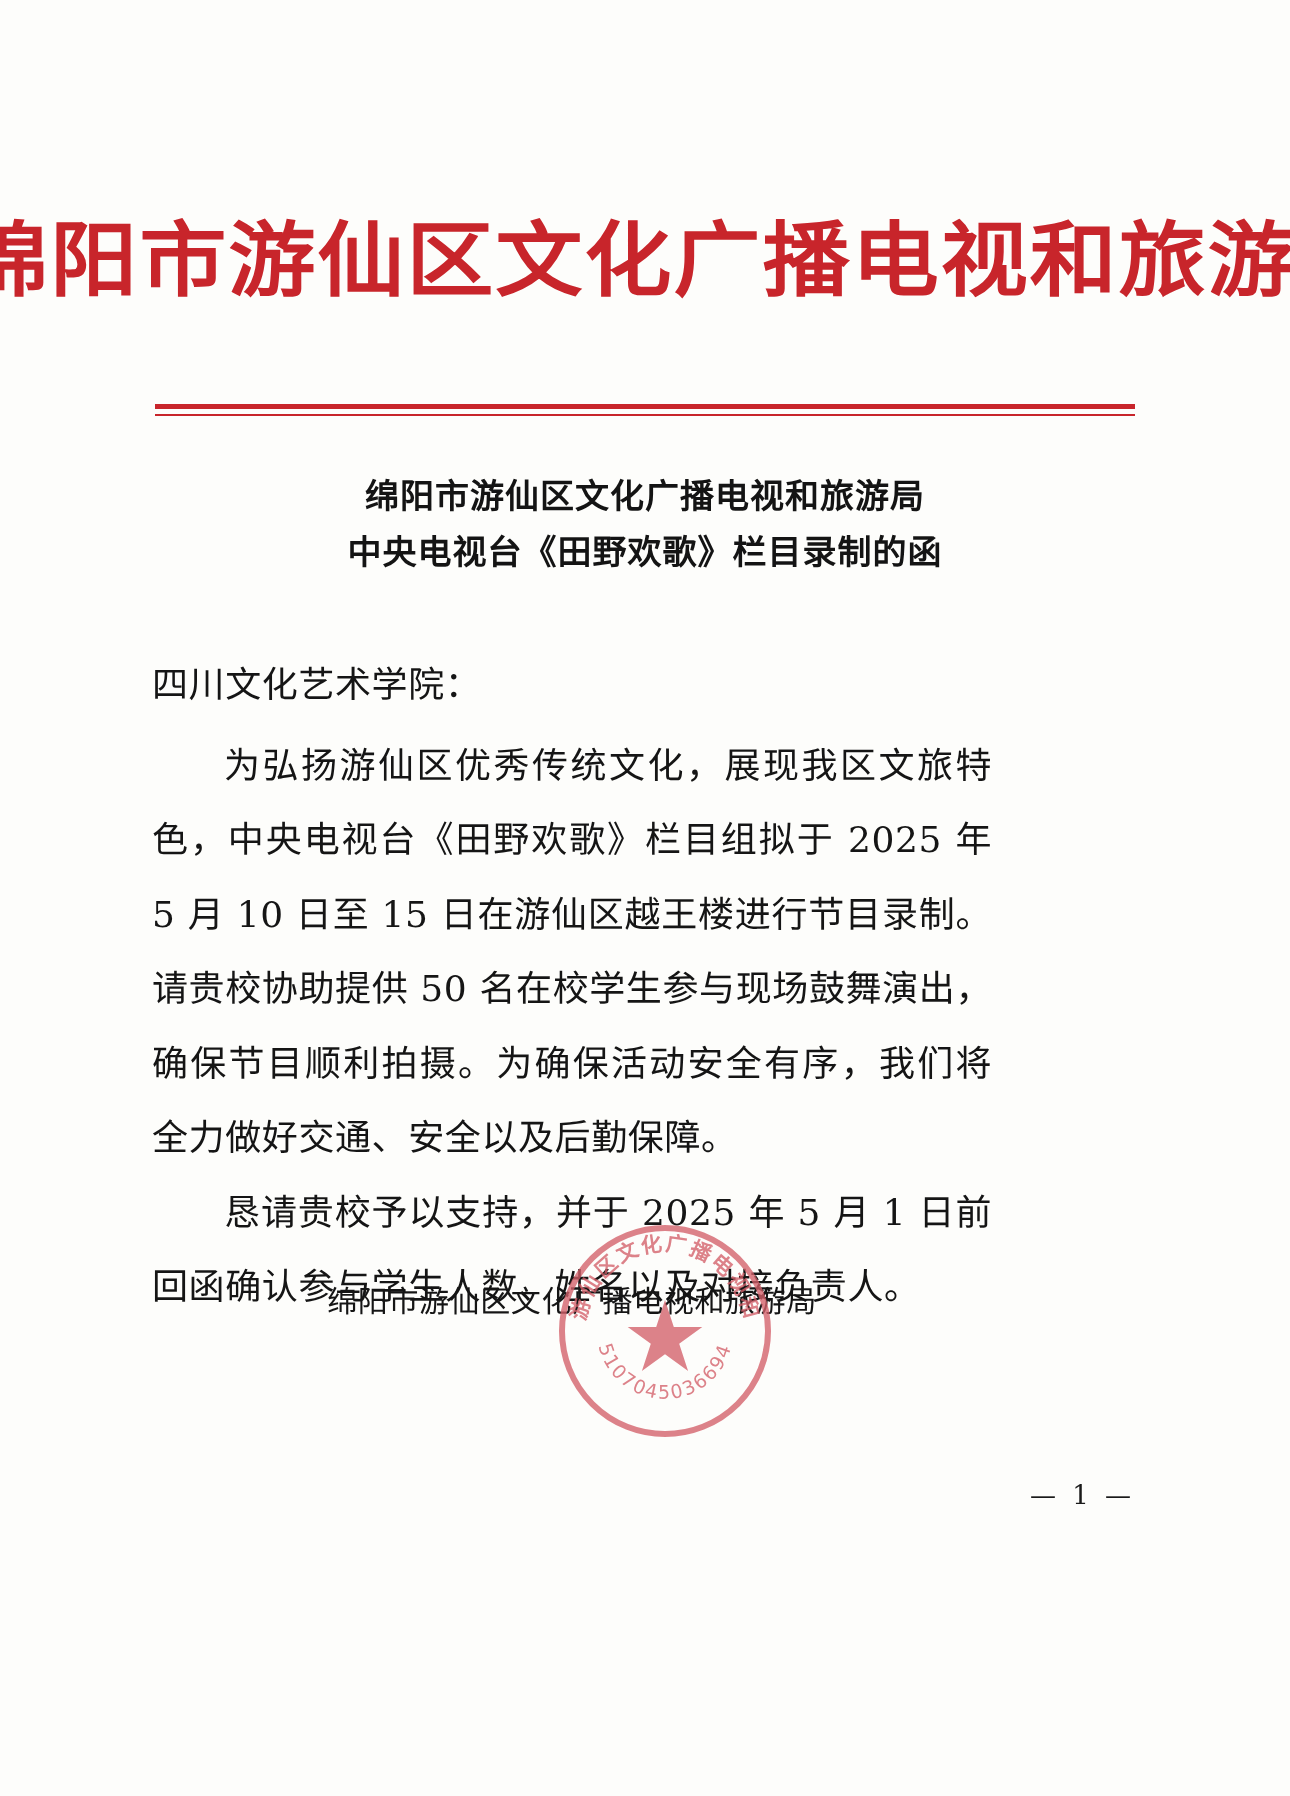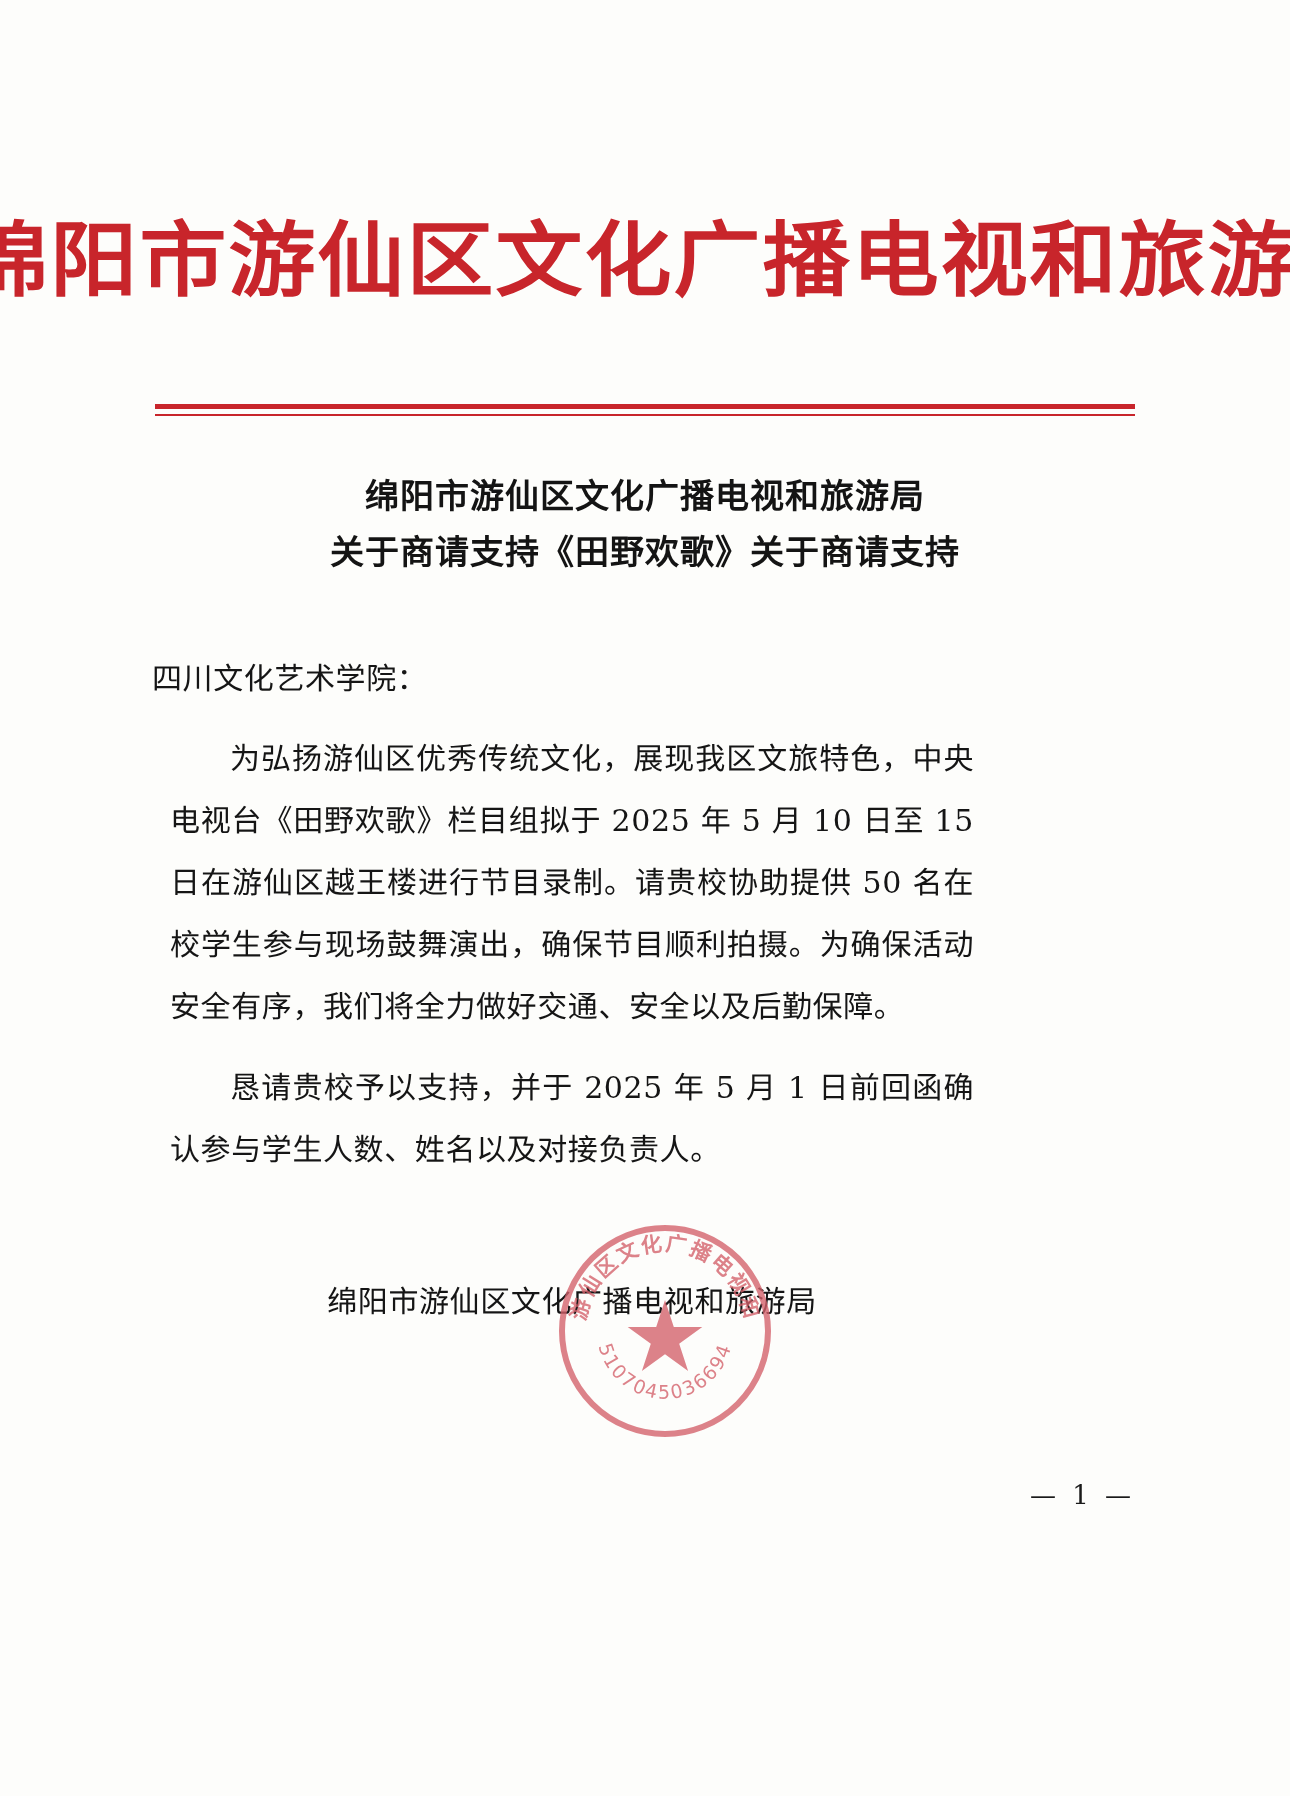--- a/index.html
+++ b/index.html
@@ -82,30 +82,30 @@
     display: block;
     white-space: nowrap;
   }
 
   
   .body-block {
     position: absolute;
     left: 152px;
     top: 648px;
     width: 840px;
-    font-size: 30px;
+    font-size: 36px;
     line-height: 2.07;
     letter-spacing: 0.6px;
     color: #151515;
   }
   .salutation {
     margin: 0 0 6px 0;
   }
   .para {
-    margin: 18px;
+    margin: 0;
     text-align: justify;
     text-justify: inter-ideograph;
     text-indent: 2em;
   }
 
   
   .signature {
     position: absolute;
     left: 152px;
     top: 1272px;
@@ -152,21 +152,21 @@
   </div>
 
   <div class="rule-group">
     <div class="rule-thick"></div>
     <div class="rule-gap"></div>
     <div class="rule-thin"></div>
   </div>
 
   <div class="doc-title">
     <span class="line">绵阳市游仙区文化广播电视和旅游局</span>
-    <span class="line">关于商请支持《田野欢歌》关于商请支持</span>
+    <span class="line">中央电视台《田野欢歌》栏目录制的函</span>
   </div>
 
   <div class="body-block">
     <p class="salutation">四川文化艺术学院：</p>
     <p class="para">为弘扬游仙区优秀传统文化，展现我区文旅特色，中央电视台《田野欢歌》栏目组拟于 2025 年 5 月 10 日至 15 日在游仙区越王楼进行节目录制。请贵校协助提供 50 名在校学生参与现场鼓舞演出，确保节目顺利拍摄。为确保活动安全有序，我们将全力做好交通、安全以及后勤保障。</p>
     <p class="para">恳请贵校予以支持，并于 2025 年 5 月 1 日前回函确认参与学生人数、姓名以及对接负责人。</p>
   </div>
 
   <div class="signature">
     <span class="sig-org">绵阳市游仙区文化广播电视和旅游局</span>

